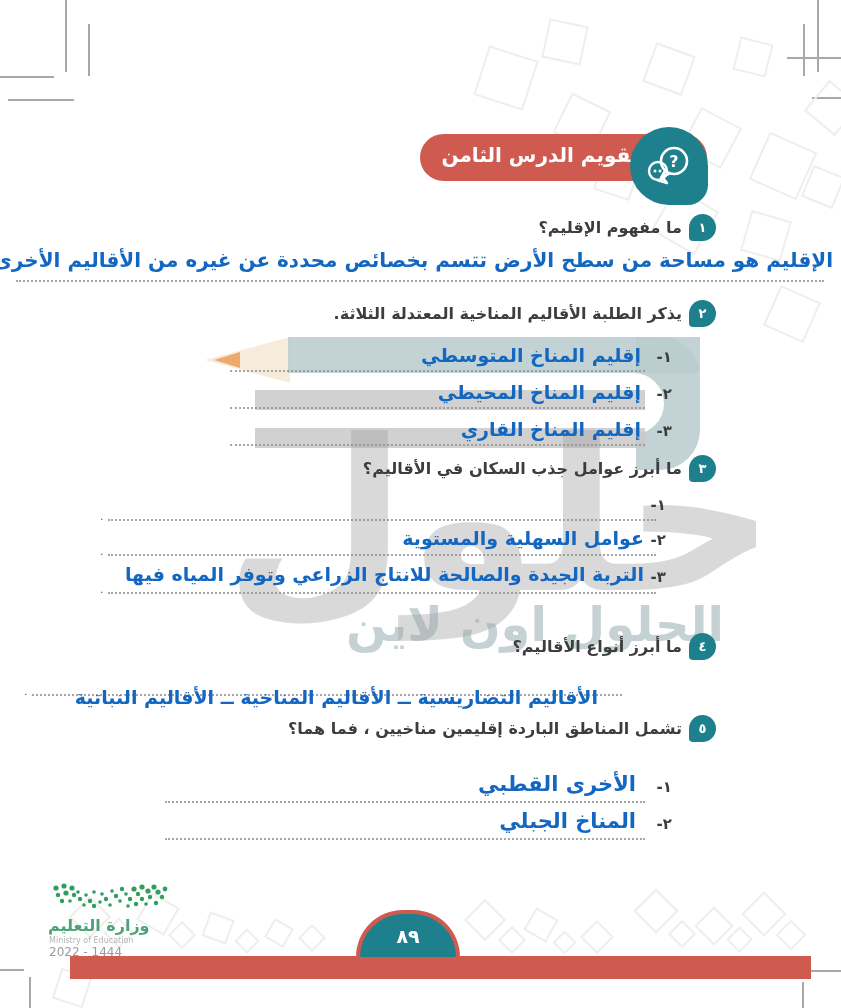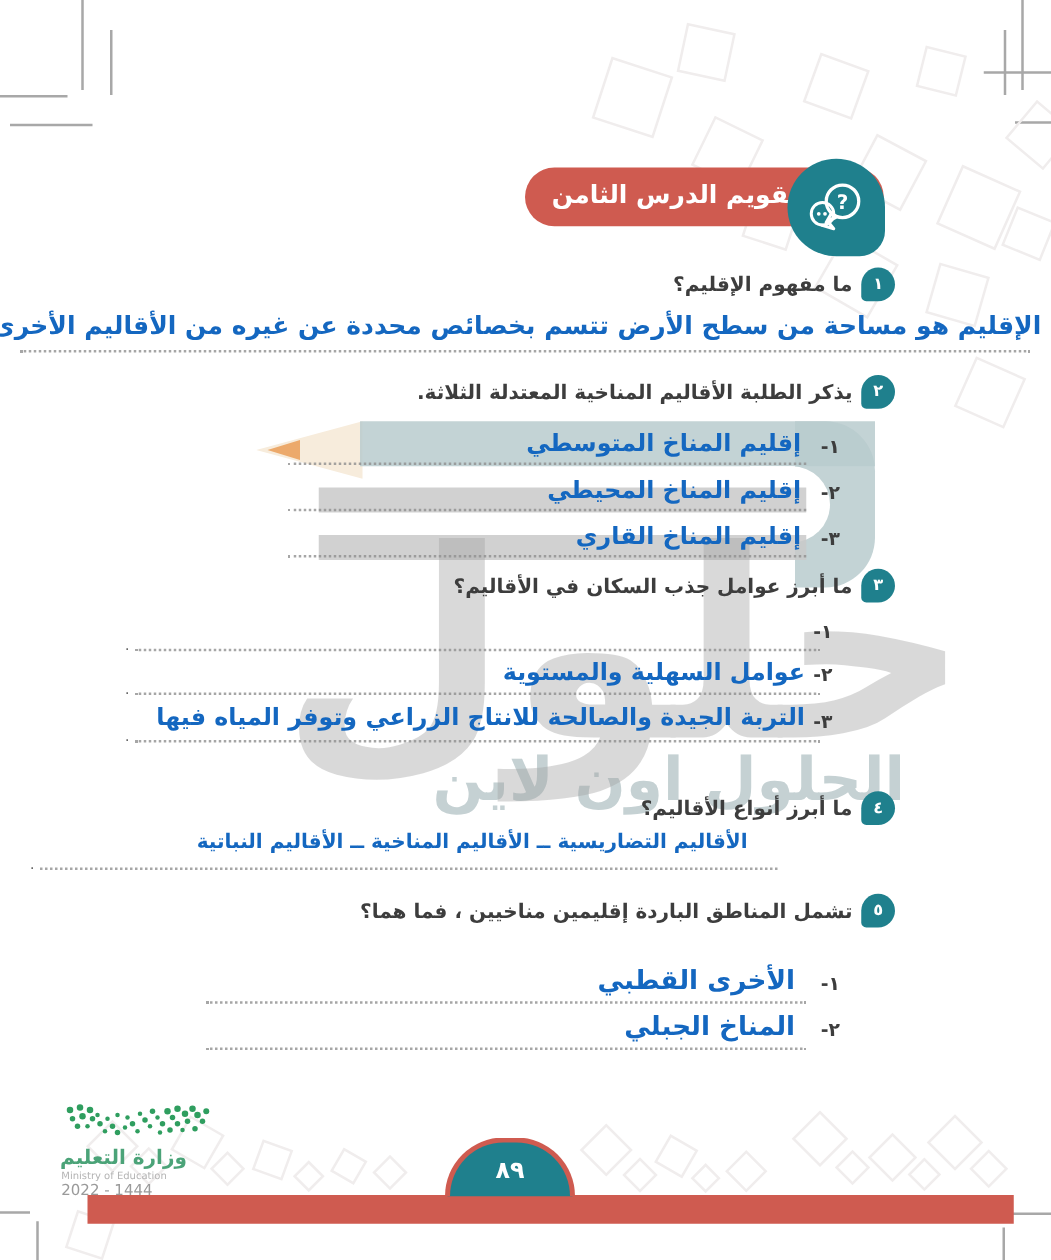--- a/index.html
+++ b/index.html
@@ -159,21 +159,21 @@
 
   <div class="num-label" style="right:175px;top:568px">٣-</div>
   <div class="line-dot" style="left:100px;top:583px">.</div>
   <div class="dotline" style="left:108px;top:592px;width:548px"></div>
   <div class="ans" style="right:197px;top:563px;font-size:19px">التربة الجيدة والصالحة للانتاج الزراعي وتوفر المياه فيها</div>
 
   <div class="q-badge" style="left:689px;top:633px">٤</div>
   <div class="q-text" style="right:159px;top:637px">ما أبرز أنواع الأقاليم؟</div>
   <div class="line-dot" style="left:24px;top:685px">.</div>
   <div class="dotline" style="left:32px;top:694px;width:590px"></div>
-  <div class="ans" style="right:243px;top:663px;font-size:16px">الأقاليم التضاريسية ــ الأقاليم المناخية ــ الأقاليم النباتية</div>
+  <div class="ans" style="right:243px;top:686px;font-size:19px">الأقاليم التضاريسية ــ الأقاليم المناخية ــ الأقاليم النباتية</div>
 
   <div class="q-badge" style="left:689px;top:715px">٥</div>
   <div class="q-text" style="right:159px;top:719px">تشمل المناطق الباردة إقليمين مناخيين ، فما هما؟</div>
 
   <div class="num-label" style="right:169px;top:778px">١-</div>
   <div class="dotline" style="left:165px;top:801px;width:480px"></div>
   <div class="ans" style="right:205px;top:772px;font-size:21px">الأخرى القطبي</div>
 
   <div class="num-label" style="right:169px;top:815px">٢-</div>
   <div class="dotline" style="left:165px;top:838px;width:480px"></div>

